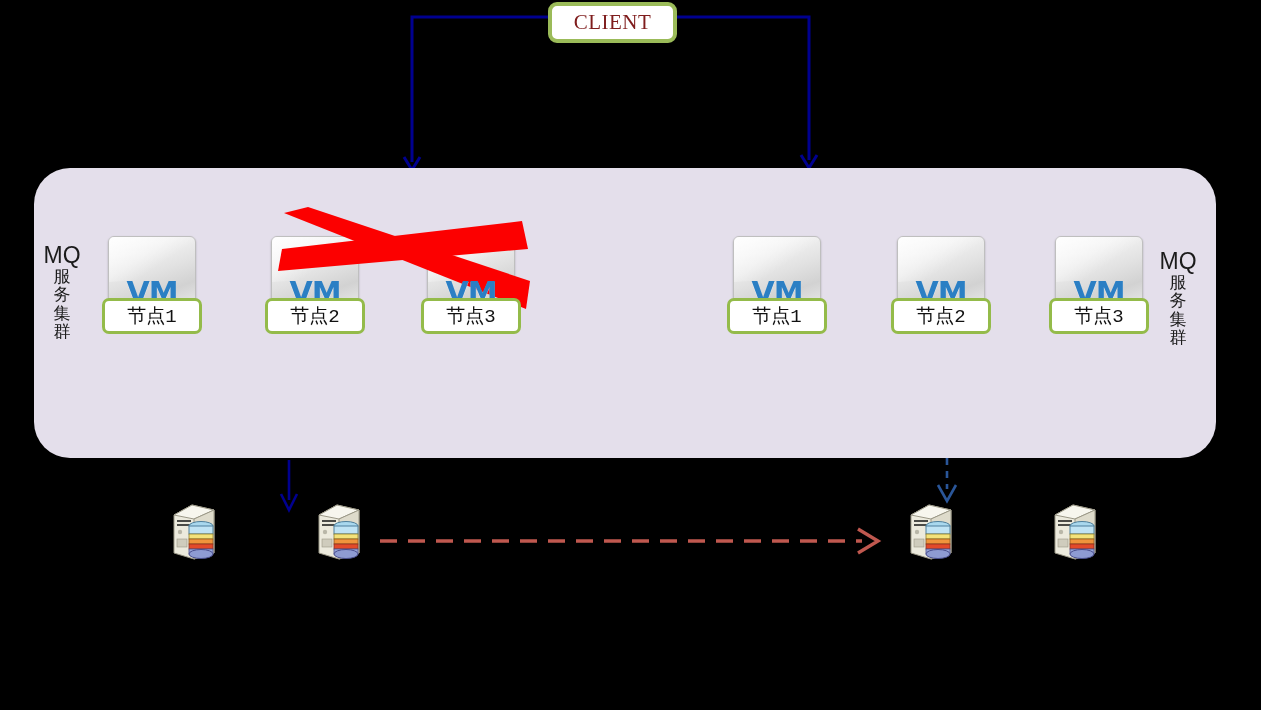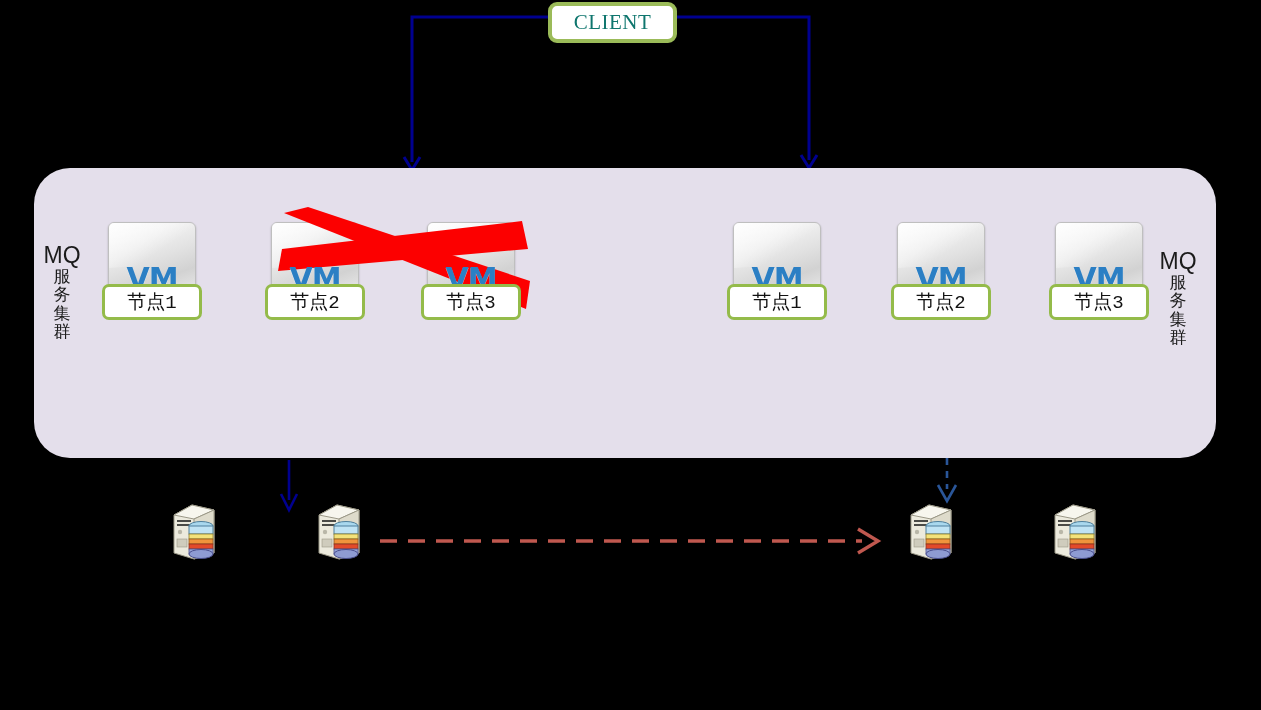--- a/index.html
+++ b/index.html
@@ -9,39 +9,39 @@
   #stage{position:absolute;left:0;top:0;width:1261px;height:710px;background:#000;}
 
   
   .client-box{
     position:absolute;left:548px;top:2px;width:129px;height:41px;
     background:#ffffff;border:4px solid #9bbb59;border-radius:9px;
     box-sizing:border-box;display:flex;align-items:center;justify-content:center;
   }
   .client-label{
     font-family:"Liberation Serif","DejaVu Serif",serif;
-    font-size:21px;color:#0f766e;letter-spacing:.5px;line-height:1;
+    font-size:21px;color:#7f1d1d;letter-spacing:.5px;line-height:1;
   }
 
   
   .cluster-panel{
     position:absolute;left:34px;top:168px;width:1182px;height:290px;
     background:#e4dfeb;border-radius:36px;
   }
 
   
   .cluster-caption{
     position:absolute;width:40px;text-align:center;color:#1b1b1b;
     line-height:1.08;
   }
   .cap-mq{font-size:23px;letter-spacing:0;}
   .cap-cn{font-size:17px;display:block;}
 
   
-  .vm-node{position:absolute;width:100px;height:104px;}
+  .vm-node{position:absolute;width:100px;height:104px;margin-top:14px;}
   .vm-tile{
     position:absolute;left:6px;top:0;width:88px;height:78px;border-radius:6px;
     background:linear-gradient(160deg,#fdfdfd 0%,#f2f2f2 22%,#e2e2e2 48%,#d2d2d2 70%,#efefef 100%);
     border:1px solid #bfbfbf;box-sizing:border-box;
     box-shadow:0 1px 2px rgba(0,0,0,.25);
     overflow:hidden;
   }
   .vm-tile:after{
     content:"";position:absolute;left:-10%;top:-40%;width:120%;height:95%;
     background:linear-gradient(150deg,rgba(255,255,255,.95) 0%,rgba(255,255,255,.35) 55%,rgba(255,255,255,0) 70%);

